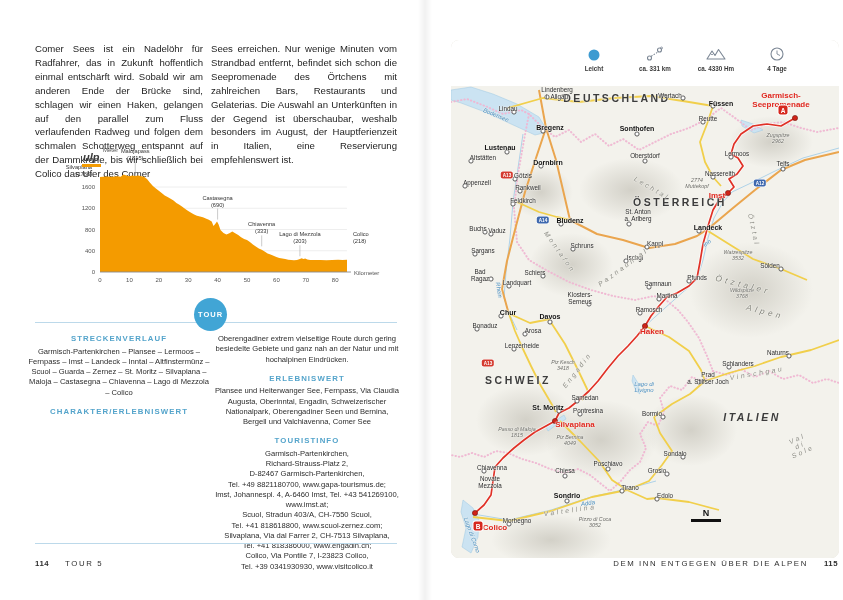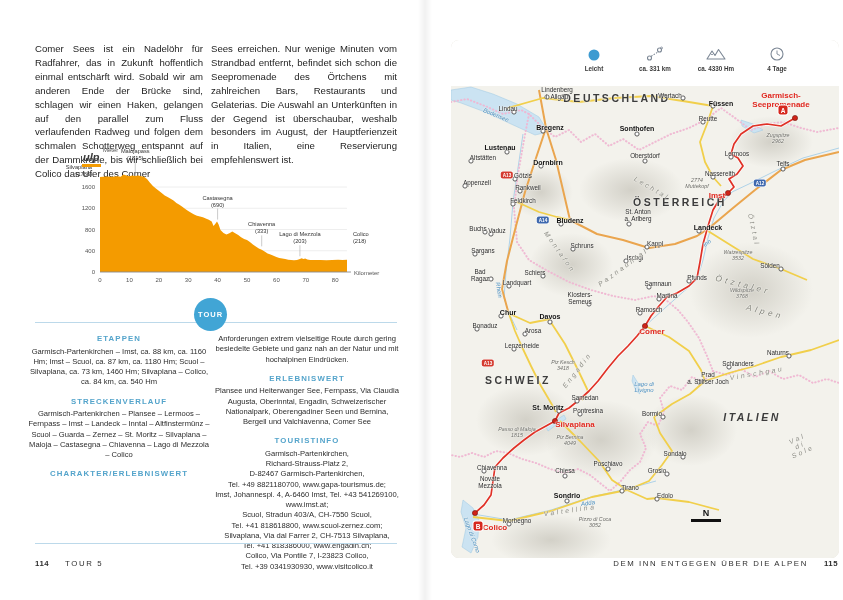--- a/index.html
+++ b/index.html
@@ -139,34 +139,30 @@
         <text x="317.96000000000004" y="102.787" class="chl">(218)</text>
       </svg>
     <div class="ulp-logo">ulp</div>
   </div>
 
   <div class="info-rule"></div>
   <div class="info-badge">TOUR</div>
 
   <div class="info-col" id="info-col-left">
       <div class="sec">
-        <div class="info-h">ETAPPEN</div>
-        <div class="info-b">Garmisch-Partenkirchen – Imst, ca. 88 km, ca. 1160 Hm; Imst – Scuol, ca. 87 km, ca. 1180 Hm; Scuol – Silvaplana, ca. 73 km, 1460 Hm; Silvaplana – Colico, ca. 84 km, ca. 540 Hm</div>
-      </div>
-      <div class="sec">
         <div class="info-h">STRECKENVERLAUF</div>
         <div class="info-b">Garmisch-Partenkirchen – Plansee – Lermoos – Fernpass – Imst – Landeck – Inntal – Altfinstermünz – Scuol – Guarda – Zernez – St. Moritz – Silvaplana – Maloja – Castasegna – Chiavenna – Lago di Mezzola – Colico</div>
       </div>
       <div class="sec">
         <div class="info-h">CHARAKTER/ERLEBNISWERT</div>
       </div>
     </div>
   <div class="info-col" id="info-col-right">
       <div class="sec">
-        <div class="info-b">Anforderungen extrem vielseitige Route durch gering besiedelte Gebiete und ganz nah an der Natur und mit hochalpinen Eindrücken.</div>
+        <div class="info-b">Oberengadiner extrem vielseitige Route durch gering besiedelte Gebiete und ganz nah an der Natur und mit hochalpinen Eindrücken.</div>
       </div>
       <div class="sec">
         <div class="info-h">ERLEBNISWERT</div>
         <div class="info-b">Plansee und Heiterwanger See, Fernpass, Via Claudia Augusta, Oberinntal, Engadin, Schweizerischer Nationalpark, Oberengadiner Seen und Bernina, Bergell und Valchiavenna, Comer See</div>
       </div>
       <div class="sec">
         <div class="info-h">TOURISTINFO</div>
         <div class="info-b">Garmisch-Partenkirchen,
 Richard-Strauss-Platz 2,
 D-82467 Garmisch-Partenkirchen,
@@ -305,21 +301,21 @@
         <circle cx="24" cy="473" r="2.6" class="rdot"></circle>
       </svg>
     <div id="map-labels">
         <div class="ml country" style="left: 166px; top: 58px;">DEUTSCHLAND</div>
         <div class="ml country" style="left: 229px; top: 162px;">ÖSTERREICH</div>
         <div class="ml country" style="left: 67px; top: 340px;">SCHWEIZ</div>
         <div class="ml country" style="left: 301px; top: 377px; font-style: italic;">ITALIEN</div>
         <div class="ml city-red" style="left: 330px; top: 60px;">Garmisch-
 Seepromenade</div>
         <div class="ml city-red" style="left: 266px; top: 155px;">Imst</div>
-        <div class="ml city-red" style="left: 201px; top: 291px;">Comer</div>
+        <div class="ml city-red" style="left: 201px; top: 291px;">Haken</div>
         <div class="ml city-red" style="left: 124px; top: 384px;">Silvaplana</div>
         <div class="ml city-red" style="left: 44px; top: 487px;">Colico</div>
         <div class="ml city-bold" style="left: 270px; top: 63px;">Füssen</div>
         <div class="ml city-bold" style="left: 99px; top: 87px;">Bregenz</div>
         <div class="ml city-bold" style="left: 186px; top: 88px;">Sonthofen</div>
         <div class="ml city-bold" style="left: 49px; top: 107px;">Lustenau</div>
         <div class="ml city-bold" style="left: 97px; top: 122px;">Dornbirn</div>
         <div class="ml city-bold" style="left: 119px; top: 180px;">Bludenz</div>
         <div class="ml city-bold" style="left: 57px; top: 272px;">Chur</div>
         <div class="ml city-bold" style="left: 99px; top: 276px;">Davos</div>

